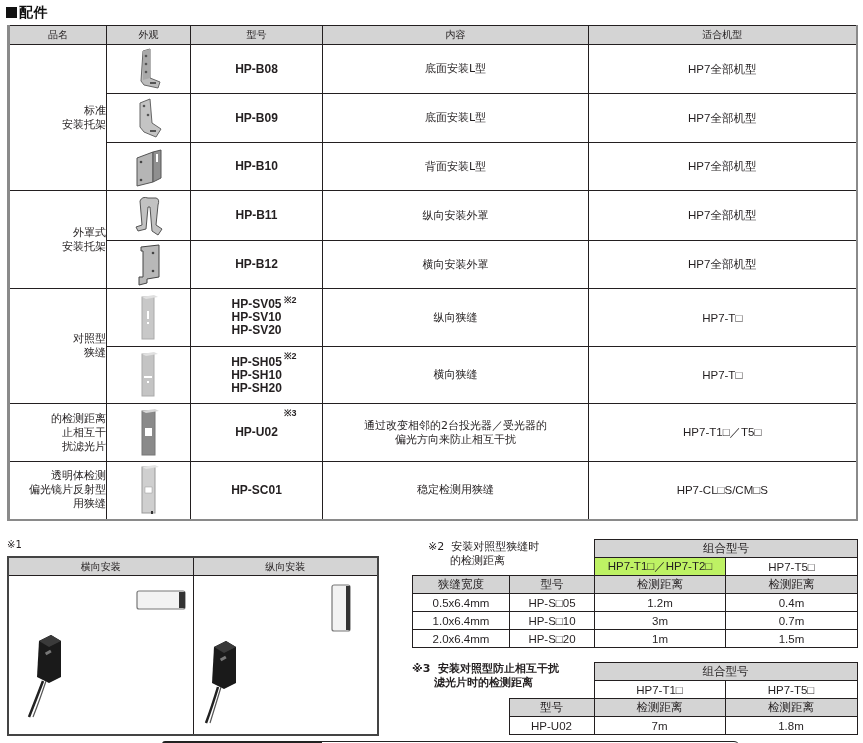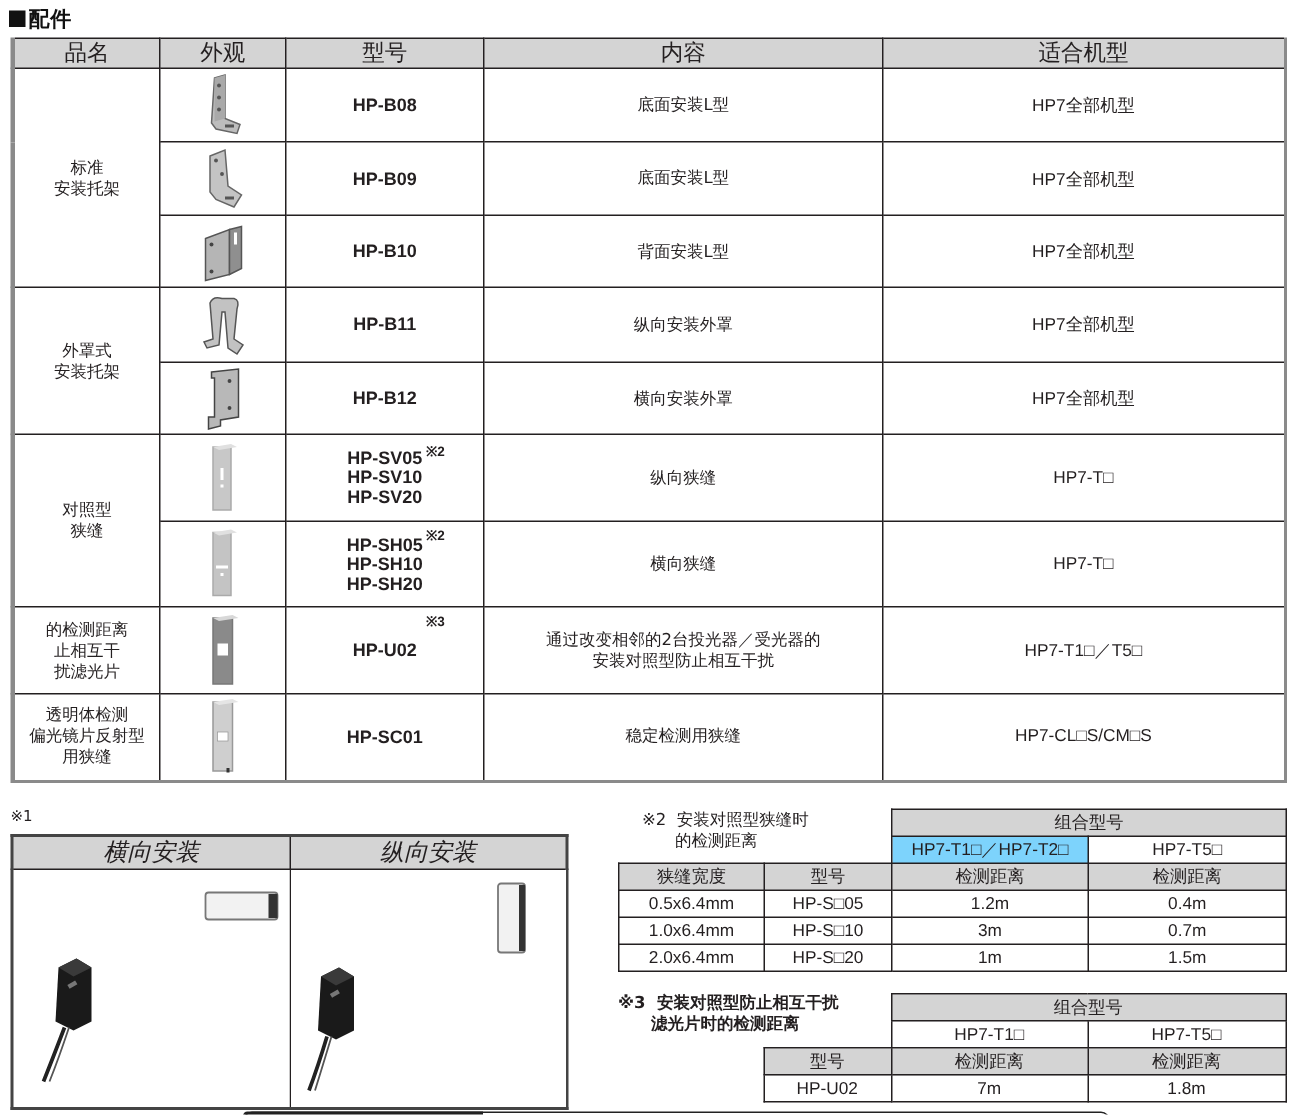--- a/index.html
+++ b/index.html
@@ -4,34 +4,34 @@
 <style>
   html, body { margin:0; padding:0; background:#ffffff; }
   body { width:863px; height:743px; position:relative; overflow:hidden;
          font-family:"DejaVu Sans", "Liberation Sans", sans-serif; color:#231f20; font-size:11px; }
   .abs { position:absolute; }
   .section-title { left:6px; top:4px; font-size:14px; font-weight:bold; color:#111; letter-spacing:0.5px; }
   .section-title .sq { display:inline-block; width:11px; height:11px; background:#111; margin-right:2px; vertical-align:-1px; }
 
   table { border-collapse:collapse; table-layout:fixed; }
   td, th { border:1.2px solid #231f20; padding:0; text-align:center; vertical-align:middle; font-weight:normal; }
-  th { background:#d4d4d4; font-size:15px; }
+  th { background:#d4d4d4; font-size:10px; }
   .main-table { left:7px; top:25px; width:850px; border-left:3px solid #8a8a8a; border-right:2px solid #8a8a8a; border-bottom:2px solid #8a8a8a; }
   .main-table th { height:18px; }
   .model { font-family:"Liberation Sans", sans-serif; font-weight:bold; font-size:12px; line-height:13px; position:relative; }
-  .cat { font-size:11px; line-height:14px; }
+  .cat { font-size:11px; line-height:14px;text-align:right; }
   .desc { font-size:11px; line-height:14px; }
   .fit { font-family:"Liberation Sans", "DejaVu Sans", sans-serif; font-size:11.5px;margin-left:28px; }
   .note-sup { position:absolute; font-size:9px; font-weight:bold; }
   .img-cell { background:#fff; }
   .img-cell svg { display:block; margin:0 auto; }
 
   .note1-label { left:7px; top:539px; font-size:10px; }
   .note1-table { left:7px; top:556px; width:370px; border:2px solid #444; }
-  .note1-table th { height:17px; font-size:16px;font-style:italic; }
+  .note1-table th { height:17px; font-size:10px; }
   .note1-table td { height:158px; background:#fff; position:relative; }
 
   .note2-title, .note3-title { font-size:11px; line-height:14px; }
   .note2-title { left:412px; top:540px;margin-left:16px; }
   .note3-title { left:412px; top:662px;font-weight:bold; }
   .dist-table { font-family:"Liberation Sans", "DejaVu Sans", sans-serif; }
   .dist-table td, .dist-table th { height:17px; font-size:11.5px; border:1.2px solid #231f20; }
   .dist-table th { background:#d4d4d4;margin-top:40px; }
   .dist-table td.blank { border:none; background:transparent; }
   .t2 { left:412px; top:539px; width:445px; }
@@ -191,21 +191,21 @@
             <rect x="5" y="4" width="13" height="44" fill="#8a8a8a" stroke="#777"></rect>
             <path d="M5 4 L18 2 L22 4 L9 6 Z" fill="#d8d8d8"></path>
             <rect x="8" y="21" width="7" height="8" fill="#fff"></rect>
           </svg>
       </td>
       <td class="model">
         <div>HP-U02</div>
         <span class="note-sup" style="left:93px;top:3px">※3</span>
       </td>
       <td class="desc"><span style="white-space:pre-line">通过改变相邻的2台投光器／受光器的
-安装对照型防止相互干扰</span></td>
+偏光方向来防止相互干扰</span></td>
       <td class="fit">HP7-T1□／T5□</td>
     </tr>
 
     <tr style="height:58px">
       <td class="cat"><span style="white-space:pre-line">透明体检测
 偏光镜片反射型
 用狭缝</span></td>
       <td class="img-cell">
         <svg width="24" height="54" viewBox="0 0 24 54">
             <rect x="5" y="4" width="13" height="46" fill="#cfcfcf" stroke="#999"></rect>
@@ -271,21 +271,21 @@
       <col style="width:85px">
       <col style="width:131px">
       <col style="width:132px">
     </colgroup>
   <tbody>
       <tr>
     <td class="blank" colspan="2" rowspan="2"></td>
     <th colspan="2">组合型号</th>
   </tr>
   <tr>
-    <td style="background:#7dd3fc">HP7-T1□／HP7-T2□</td>
+    <td style="background:#bef264">HP7-T1□／HP7-T2□</td>
     <td style="background:#fff">HP7-T5□</td>
   </tr>
   <tr>
     <th>狭缝宽度</th>
     <th>型号</th>
     <th>检测距离</th>
     <th>检测距离</th>
   </tr>
   <tr>
     <td>0.5x6.4mm</td>

